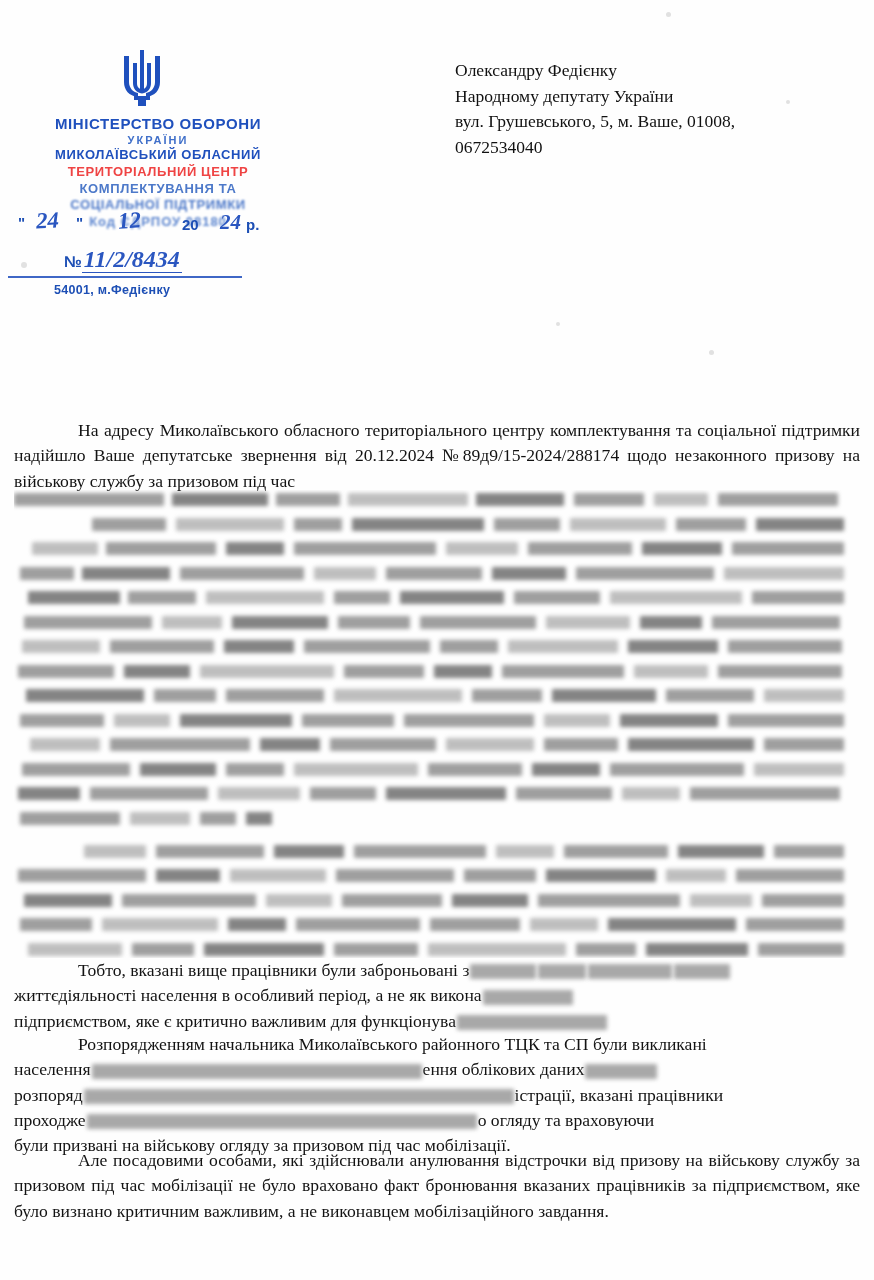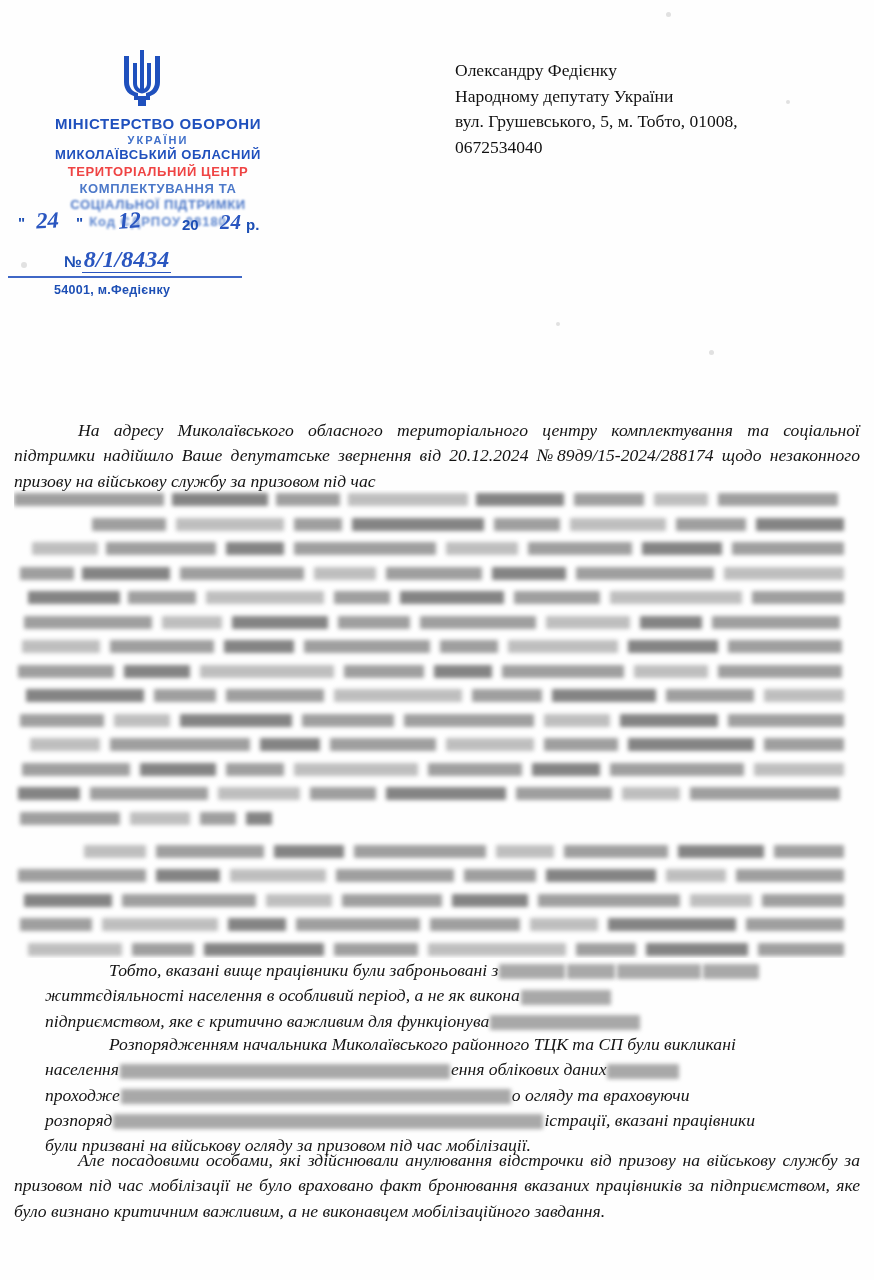--- a/index.html
+++ b/index.html
@@ -151,23 +151,23 @@
   .body {
     position: absolute;
     left: 14px;
     top: 418px;
     width: 846px;
     font-size: 17.6px;
     line-height: 1.44;
     text-align: justify;
     color: #131313;
   }
-  .para { margin: 0 0 2px 0; font-style: italic; }
+  .para { margin: 0 0 2px 0; }
   .para.indent { text-indent: 64px; }
-  .para.tight { margin-bottom: 0; margin-left: 31px; }
+  .para.tight { margin-bottom: 0; }
 
   
   .blur-block {
     position: absolute;
     left: 14px;
     width: 846px;
     overflow: hidden;
   }
   .bl {
     position: relative;
@@ -237,30 +237,30 @@
     <span class="q1">"</span>
     <span class="day">24</span>
     <span class="q2">"</span>
     <span class="mon">12</span>
     <span class="yr">20</span>
     <span class="yr-hand">24</span>
     <span class="rp">р.</span>
   </div>
 
   <div class="num-row">
-    <span>№</span><span class="hand">8/1/8434</span>
+    <span>№</span><span class="hand">11/2/8434</span>
   </div>
 
   <div class="rule"></div>
   <div class="addr-city">54001, м.Федієнку</div>
 
   <div class="addressee">
     <div>Олександру Федієнку</div>
     <div>Народному депутату України</div>
-    <div>вул. Грушевського, 5, м. Тобто, 01008,</div>
+    <div>вул. Грушевського, 5, м. Ваше, 01008,</div>
     <div>0672534040</div>
   </div>
 
   <div class="body" style="top:418px;height:78px;">
     <p class="para indent">На адресу Миколаївського обласного територіального центру комплектування та соціальної підтримки надійшло Ваше депутатське звернення від 20.12.2024 №89д9/15-2024/288174 щодо незаконного призову на військову службу за призовом під час</p>
   </div>
 
   <div class="blur-block" style="top:490px;height:468px;">
     <div class="bl">
       <span style="left:0;width:150px;"></span>
@@ -463,24 +463,24 @@
       <span>підприємством, яке є критично важливим для функціонува</span><span class="inline-blur" style="width:150px;"></span>
     </p>
   </div>
 
   <div class="body" style="top:1032px;height:110px;">
     <p class="para indent tight">Розпорядженням начальника Миколаївського районного ТЦК та СП були викликані</p>
     <p class="para tight">
       <span>населення</span><span class="inline-blur" style="width:330px;"></span><span>ення облікових даних</span><span class="inline-blur" style="width:72px;"></span>
     </p>
     <p class="para tight">
+      <span>розпоряд</span><span class="inline-blur" style="width:430px;"></span><span>істрації, вказані працівники</span>
+    </p>
+    <p class="para tight">
       <span>проходже</span><span class="inline-blur" style="width:390px;"></span><span>о огляду та враховуючи</span>
-    </p>
-    <p class="para tight">
-      <span>розпоряд</span><span class="inline-blur" style="width:430px;"></span><span>істрації, вказані працівники</span>
     </p>
     <p class="para tight">були призвані на військову огляду за призовом під час мобілізації.</p>
   </div>
 
   <div class="body" style="top:1148px;height:120px;">
     <p class="para indent">Але посадовими особами, які здійснювали анулювання відстрочки від призову на військову службу за призовом під час мобілізації не було враховано факт бронювання вказаних працівників за підприємством, яке було визнано критичним важливим, а не виконавцем мобілізаційного завдання.</p>
   </div>
 
 </div>
 

